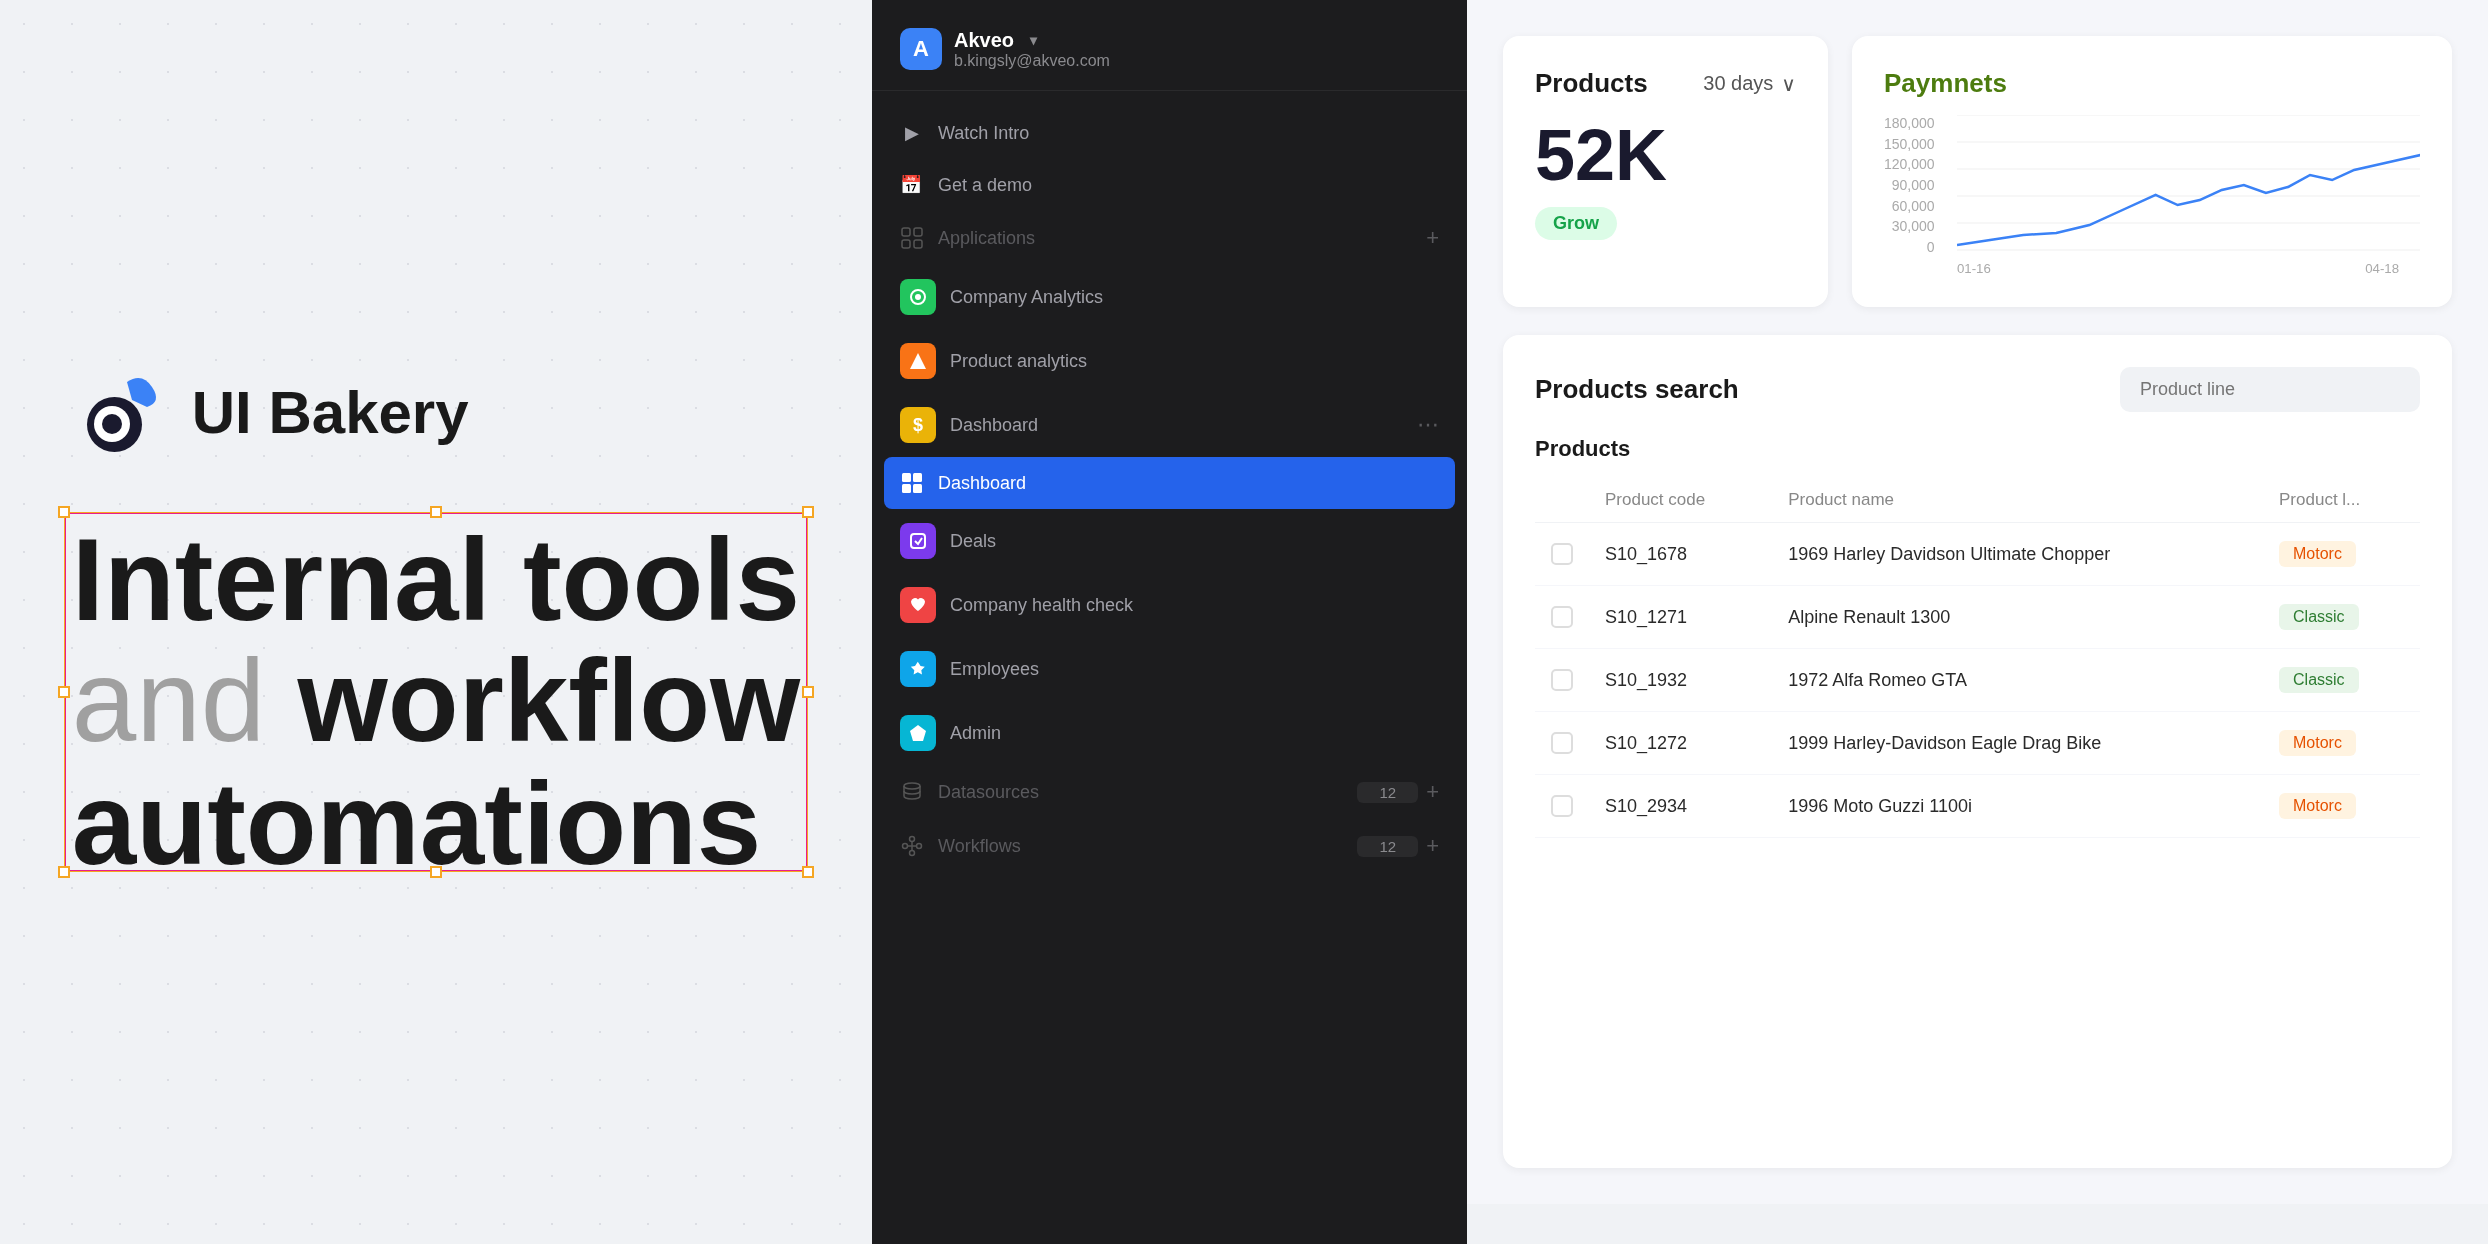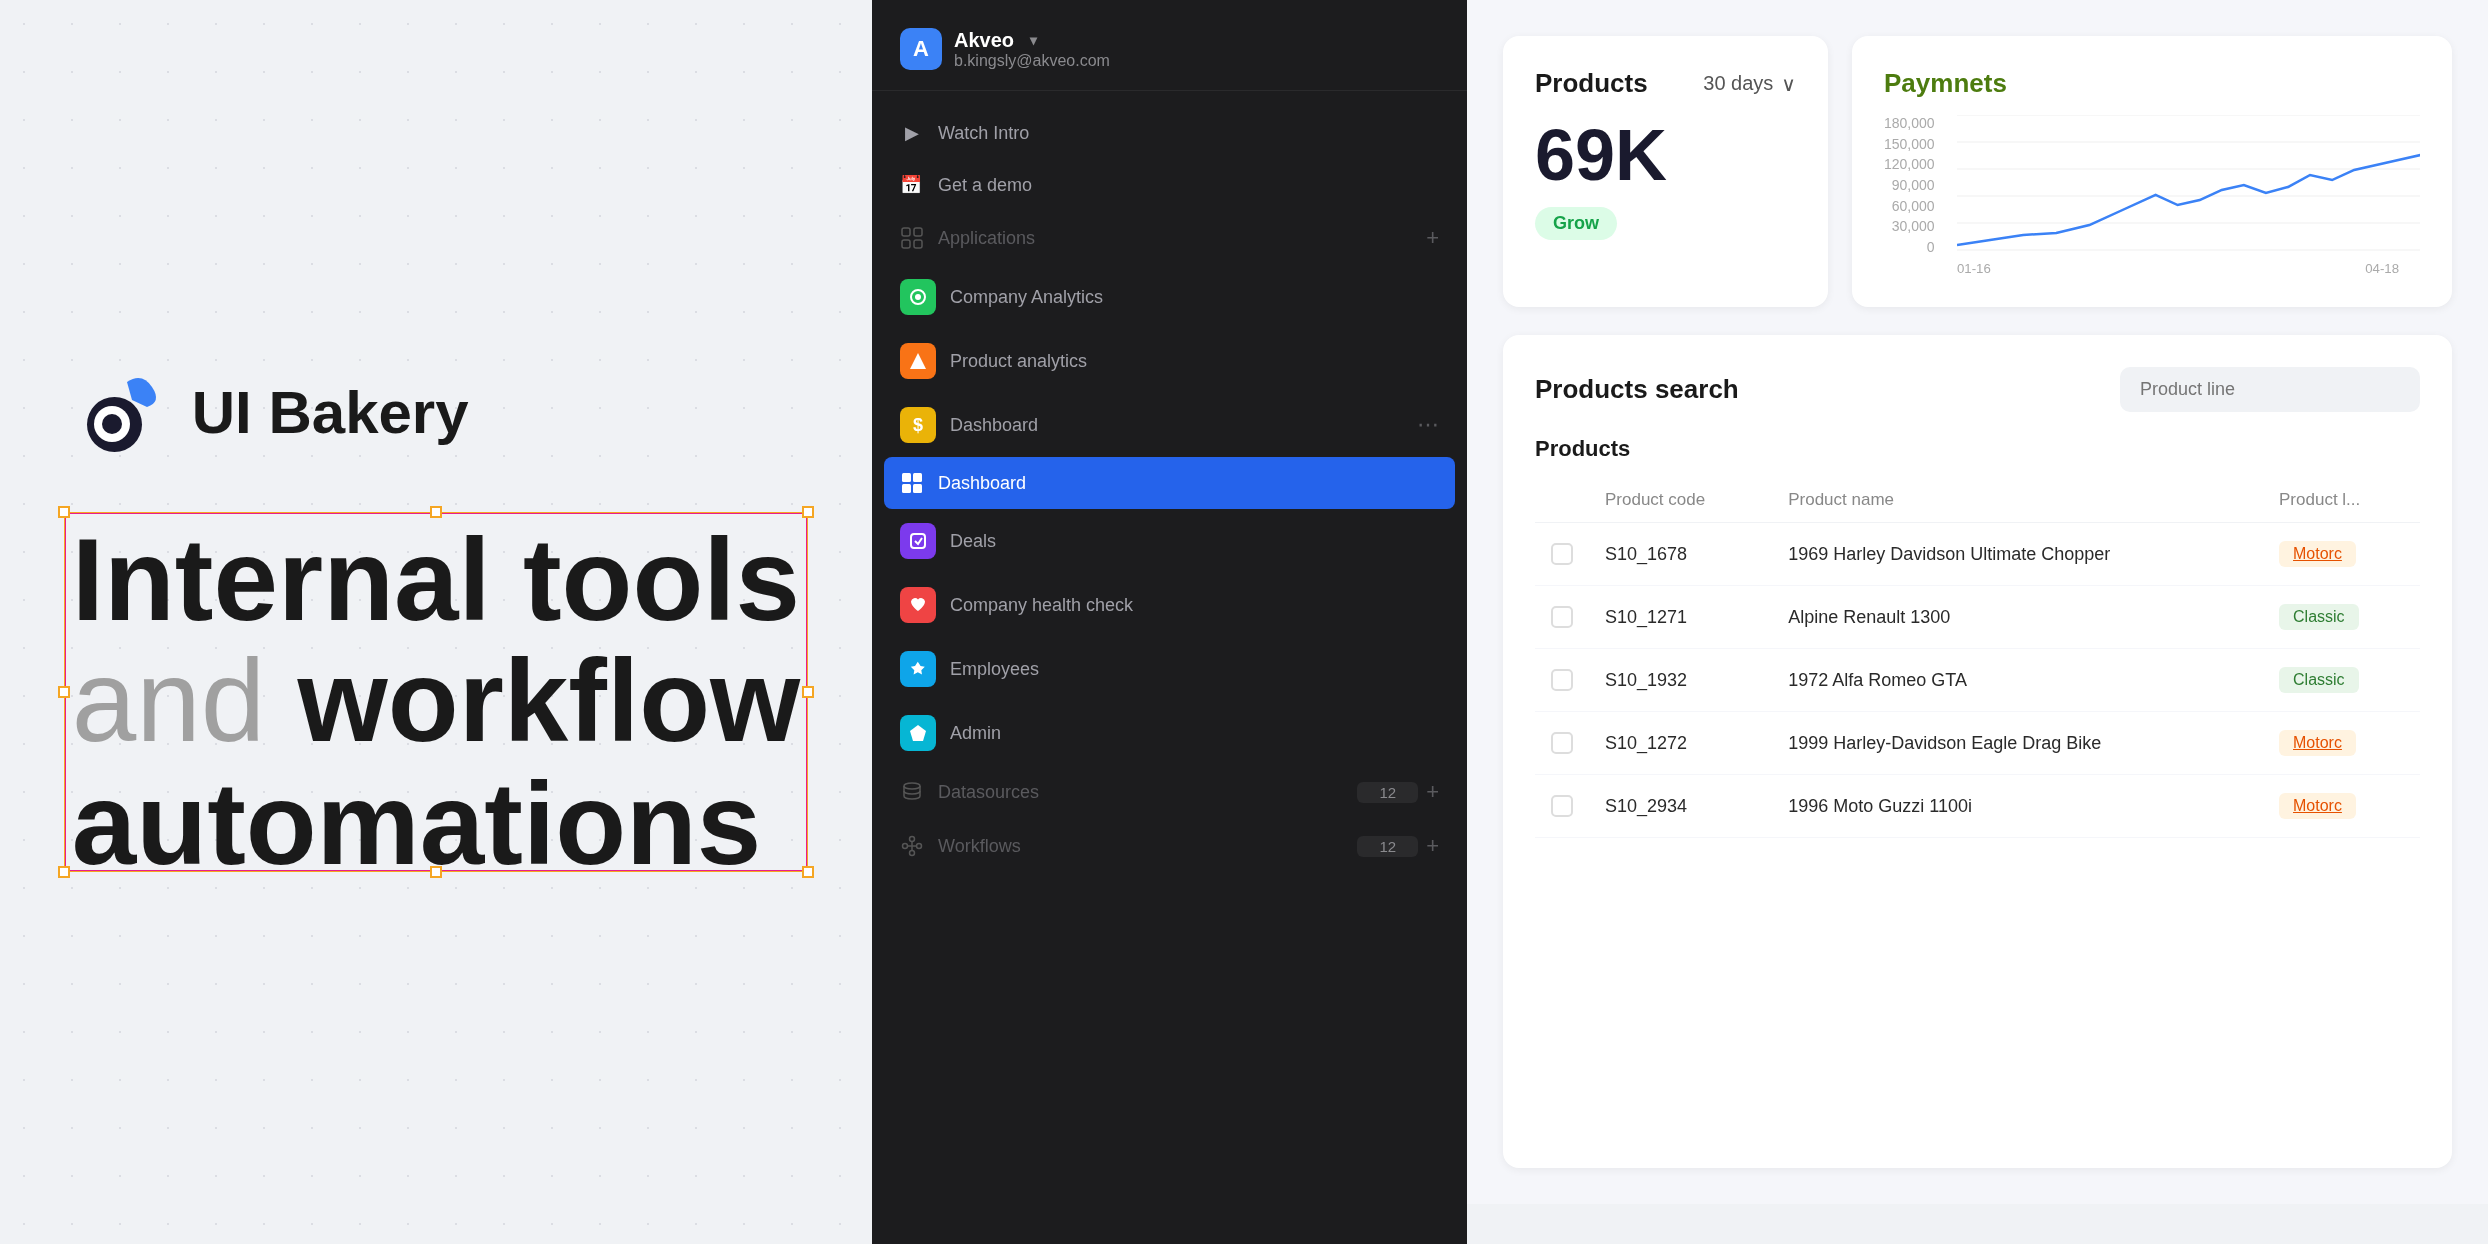--- a/index.html
+++ b/index.html
@@ -479,21 +479,21 @@
     }
 
     .badge {
       display: inline-block;
       padding: 4px 14px;
       border-radius: 6px;
       font-size: 16px;
       font-weight: 500;
     }
 
-    .badge-orange { background: #fff3e0; color: #e65100; text-decoration: underline; }
+    .badge-orange { background: #fff3e0; color: #e65100; }
     .badge-green { background: #e8f5e9; color: #2e7d32; }
   </style>
 </head>
 <body>
 
 <div class="left-panel">
   <div class="dots-pattern"></div>
   <div class="left-content">
 
     <div class="logo-area">
@@ -695,21 +695,21 @@
   <div class="top-cards">
 
     <div class="card-products">
       <div class="card-header">
         <span class="card-title">Products</span>
         <div class="period-selector">
           <span>30 days</span>
           <span>∨</span>
         </div>
       </div>
-      <div class="metric-value">69K</div>
+      <div class="metric-value">52K</div>
       <div class="grow-badge">Grow</div>
     </div>
 
     <div class="card-payments">
       <div class="payments-title">Paymnets</div>
       <div style="display:flex; gap:12px;">
         <div class="chart-y-axis">
           <span class="y-label">180,000</span>
           <span class="y-label">150,000</span>
           <span class="y-label">120,000</span>

